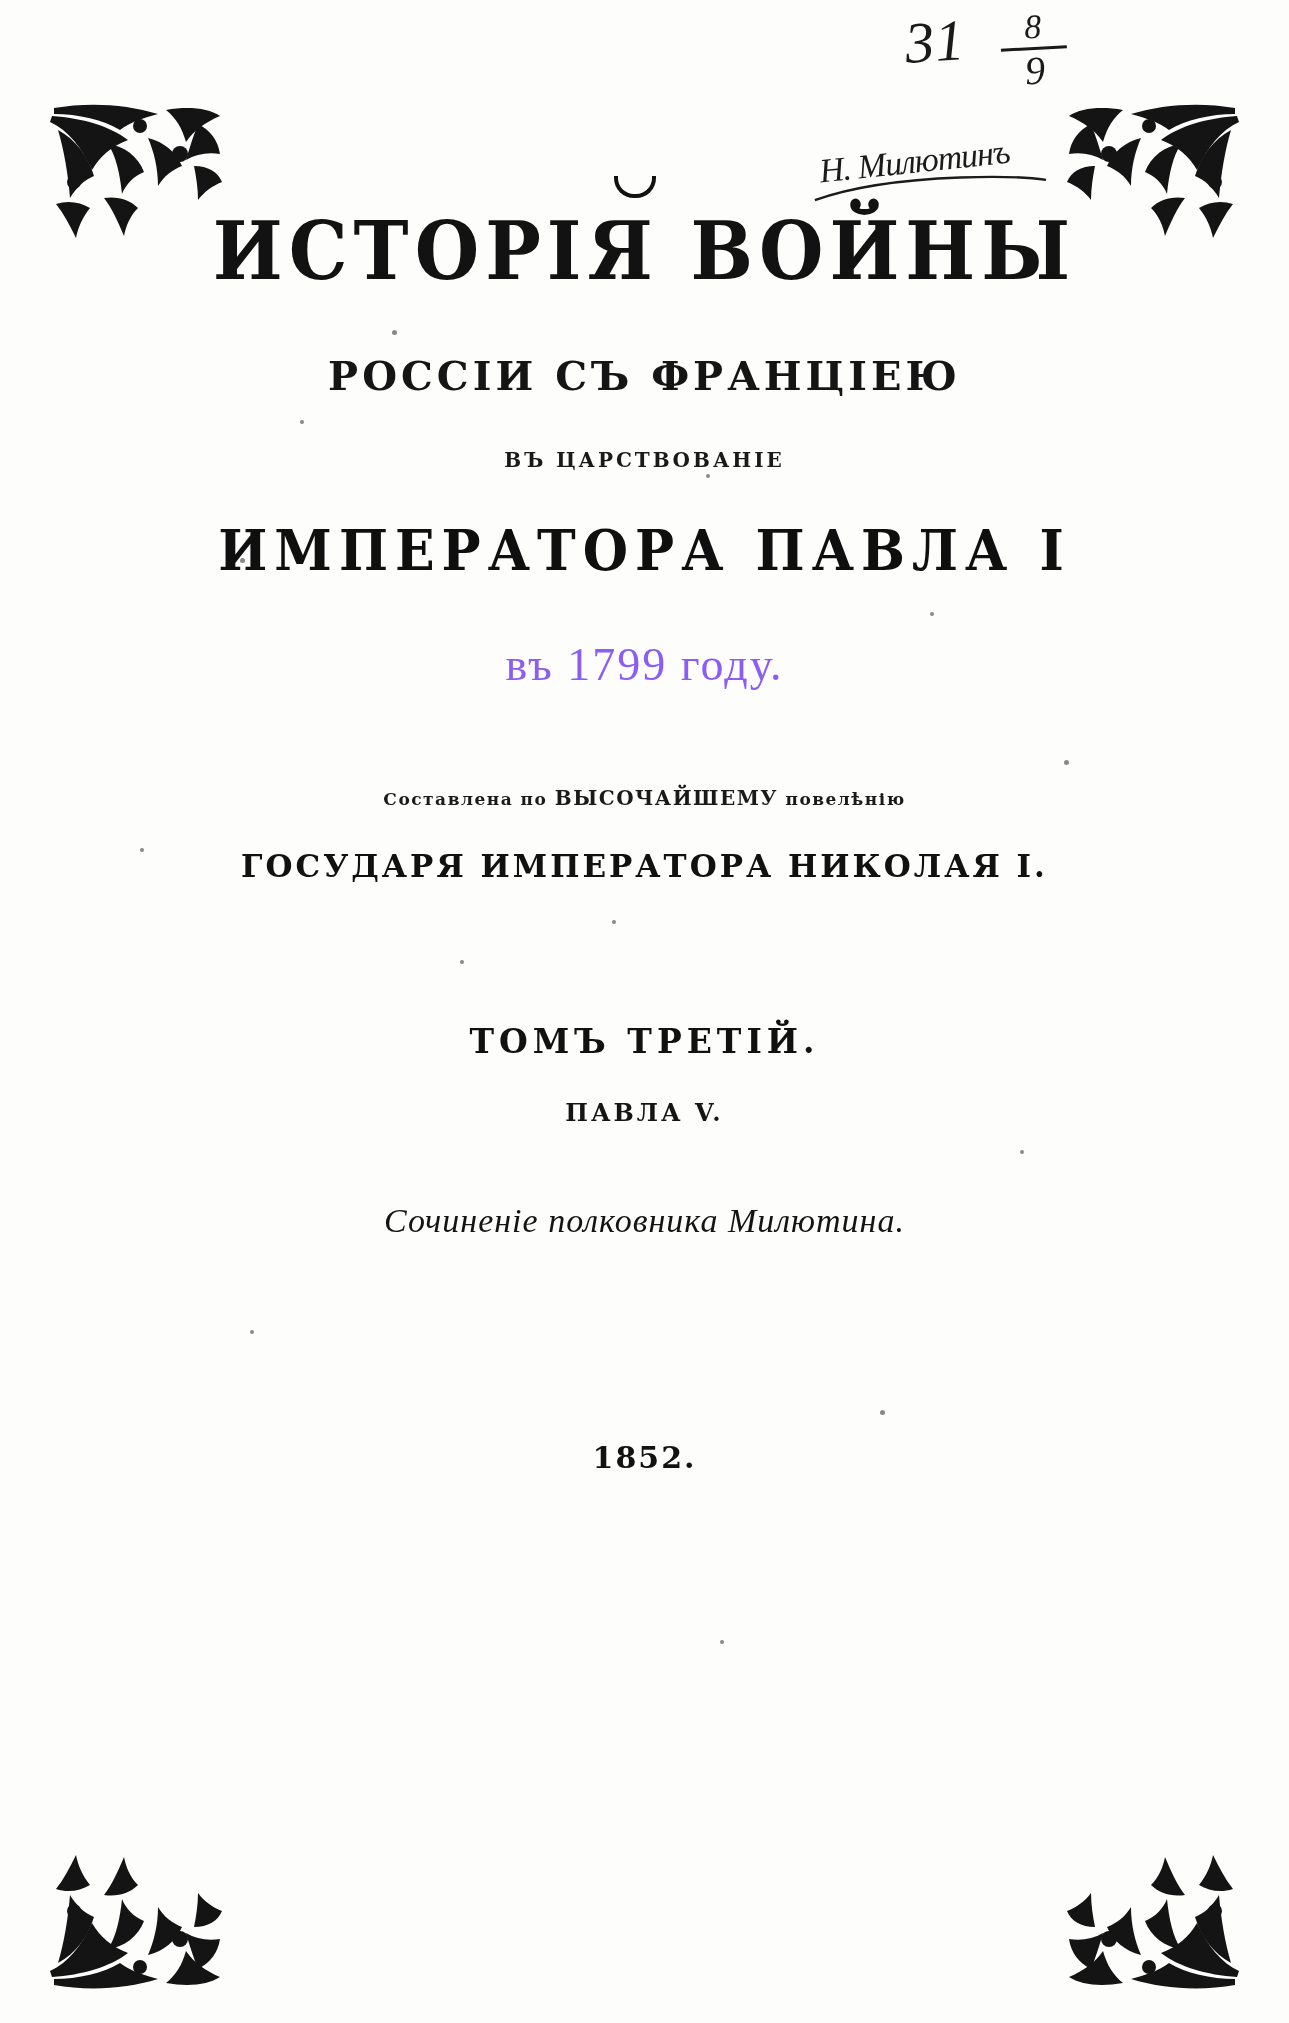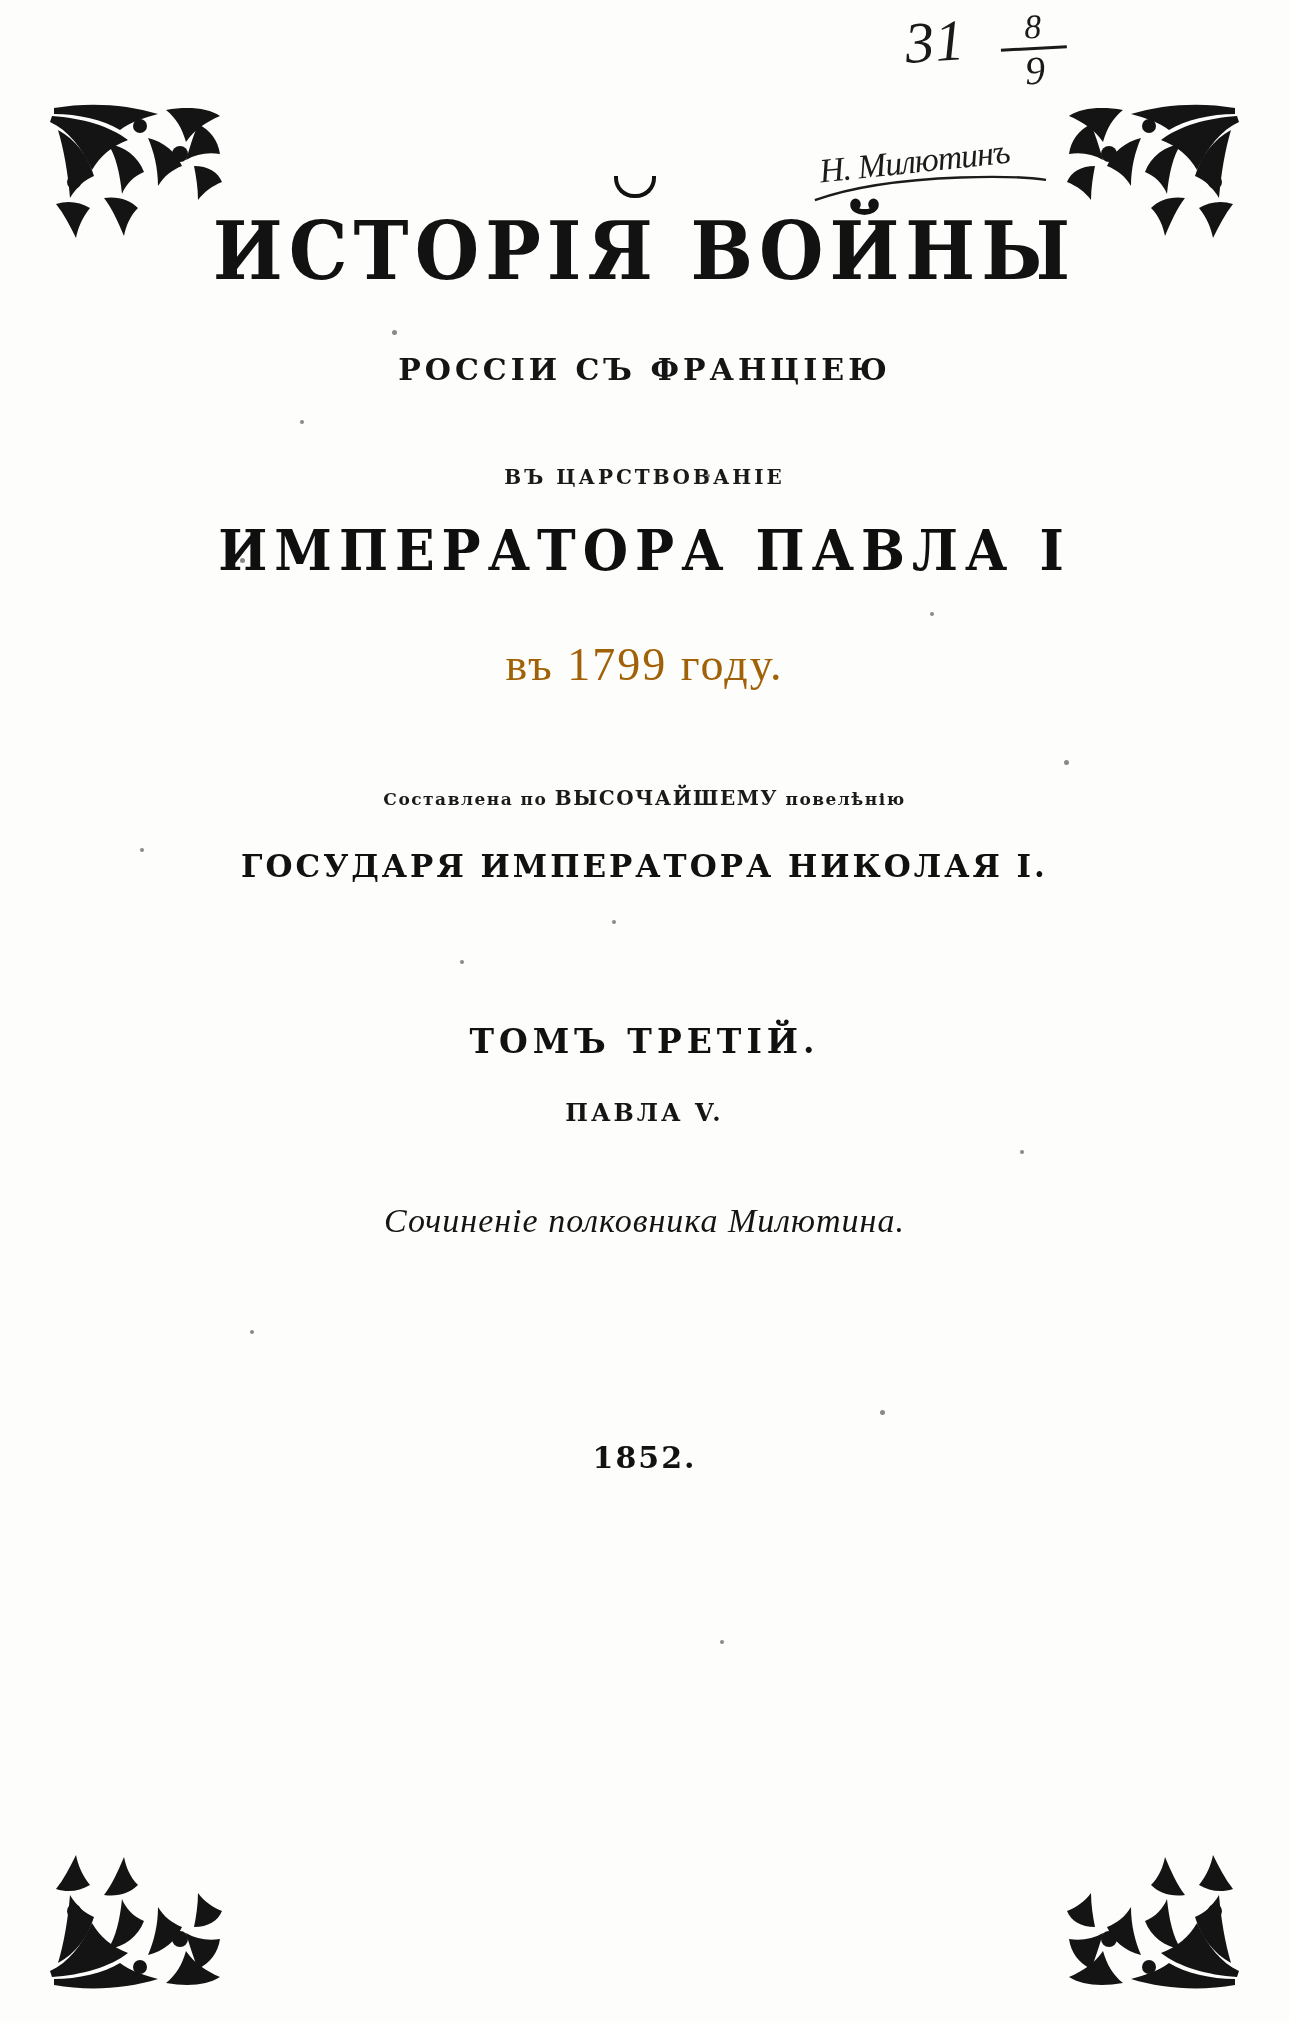--- a/index.html
+++ b/index.html
@@ -121,27 +121,27 @@
     font-size: 74px;
     letter-spacing: 6px;
     color: #121212;
     transform: scaleY(1.08);
   }
   .t-sub1 {
     position: absolute;
     top: 352px; left: 0; right: 0;
     font-family: "DejaVu Serif", serif;
     font-weight: bold;
-    font-size: 30px;
+    font-size: 40px;
     letter-spacing: 4px;
     color: #151515;
   }
   .t-sub2 {
     position: absolute;
-    top: 465px; left: 0; right: 0;
+    top: 448px; left: 0; right: 0;
     font-family: "DejaVu Serif", serif;
     font-weight: bold;
     font-size: 20px;
     letter-spacing: 3px;
     color: #1a1a1a;
   }
   .t-emperor {
     position: absolute;
     top: 520px; left: 0; right: 0;
     font-family: "DejaVu Serif", serif;
@@ -150,21 +150,21 @@
     letter-spacing: 7px;
     color: #0f0f0f;
     transform: scaleY(1.06);
   }
   .t-year {
     position: absolute;
     top: 638px; left: 0; right: 0;
     font-family: "Liberation Serif", serif;
     font-size: 46px;
     letter-spacing: 2px;
-    color: #a16207;
+    color: #8b5cf6;
   }
   .t-bypower {
     position: absolute;
     top: 786px; left: 0; right: 12px;
     font-family: "DejaVu Serif", serif;
     font-weight: bold;
     font-size: 17px;
     letter-spacing: 1.5px;
     color: #1a1a1a;
   }

